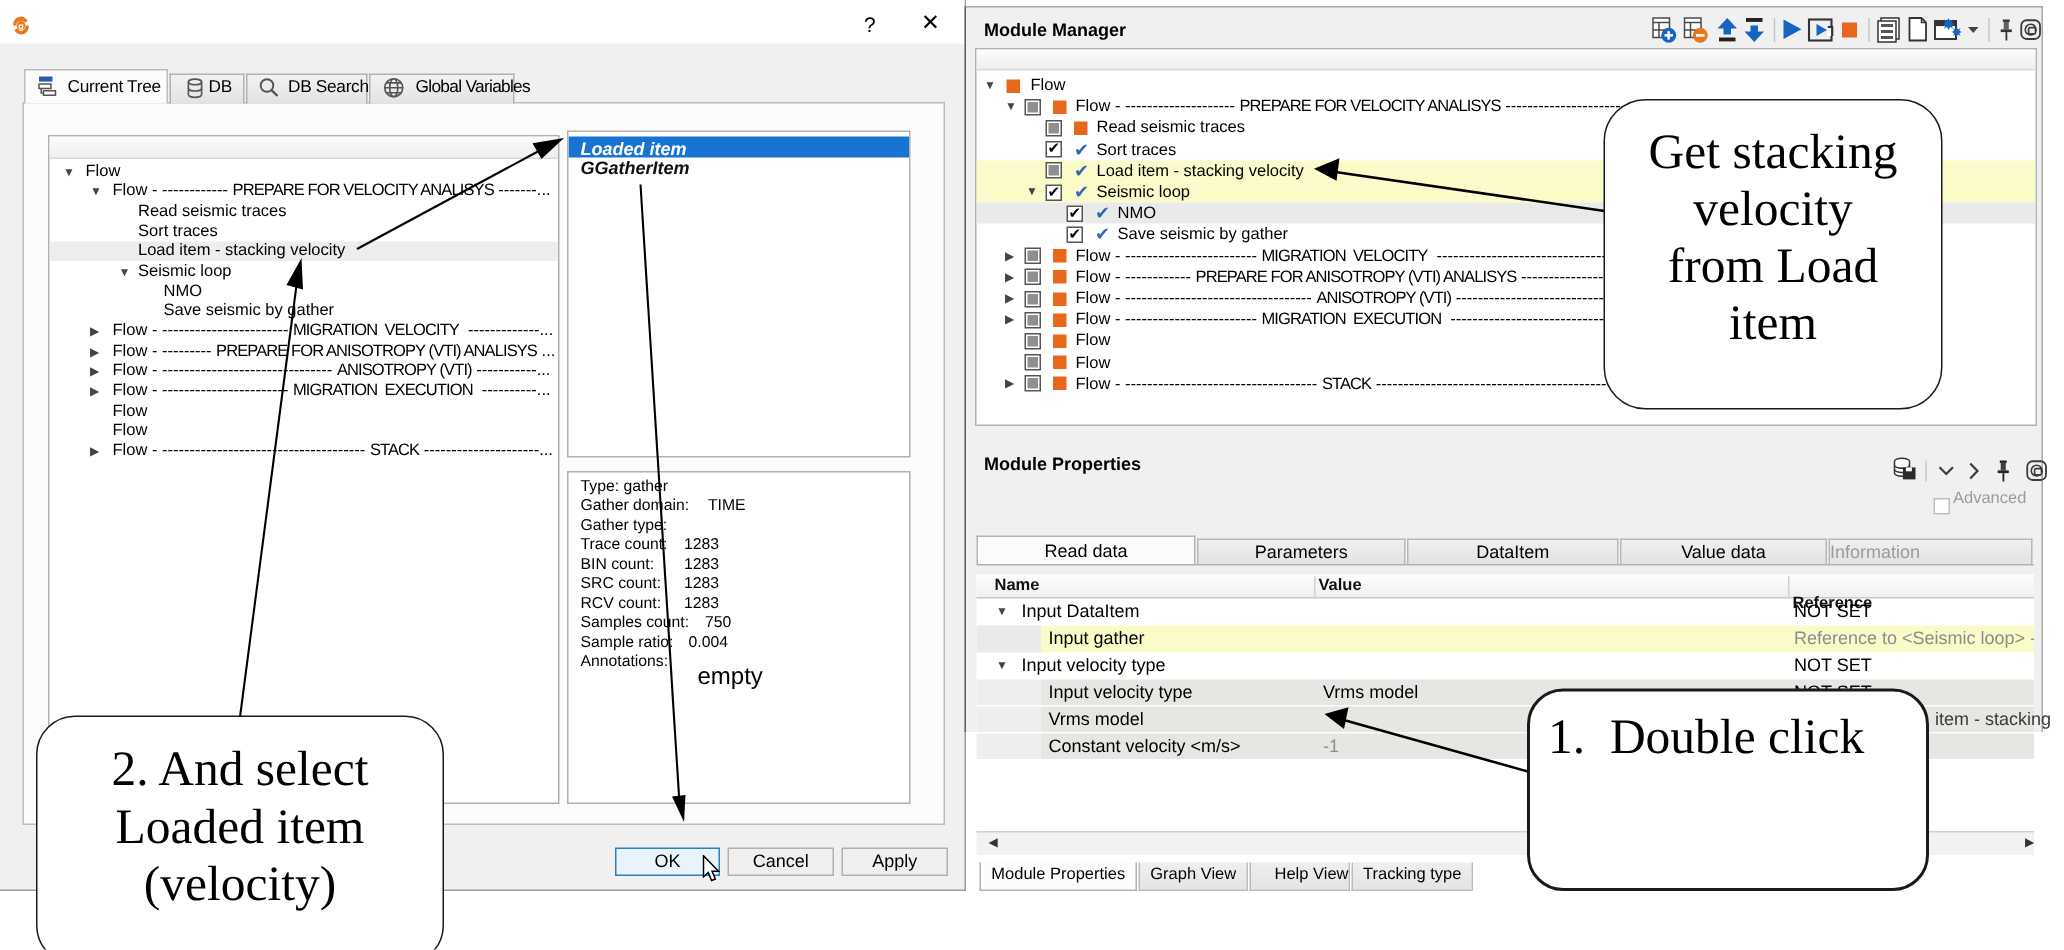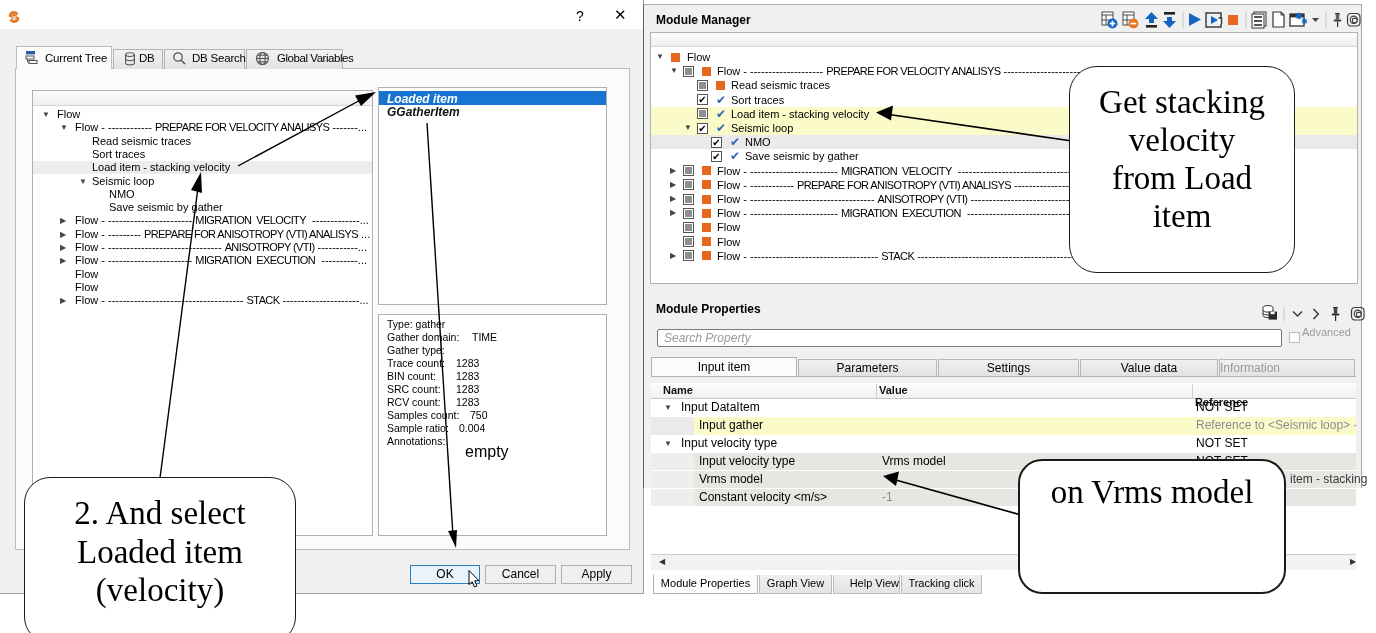--- a/index.html
+++ b/index.html
@@ -296,30 +296,27 @@
           <rect x="0.8" y="6.6" width="7.4" height="1.8" fill="#222"></rect>
           <rect x="4" y="8.4" width="1.2" height="5.6" fill="#222"></rect>
         </g>
         <g transform="translate(91,3)">
           <rect x="0.5" y="0.5" width="12.5" height="12.5" rx="3.5" fill="none" stroke="#3c3c3c" stroke-width="1.2"></rect>
           <circle cx="6.75" cy="6.75" r="3.6" fill="none" stroke="#3c3c3c" stroke-width="1.1"></circle>
           <rect x="5.4" y="5.4" width="4.6" height="4.2" rx="1" fill="#f0f0f0" stroke="#3c3c3c" stroke-width="1.1"></rect>
         </g>
       </svg>
     </div>
-  <div style="position:absolute;left:13px;top:324px;width:625px;height:18px;background:#ffffff;border:1px solid #7a7a7a;border-radius:2px;box-sizing:border-box;">
-    <div class="t" style="left:6px;top:1px;font-size:12px;font-style:italic;color:#9a9a9a;">Search Property</div>
-  </div>
   <div style="position:absolute;left:645px;top:327px;width:11px;height:11px;background:#fdfdfd;border:1px solid #bdbdbd;box-sizing:border-box;"></div>
   <div class="t" style="left:658px;top:321px;font-size:11px;color:#9b9b9b;">Advanced</div>
 
   <div id="ptabs">
-      <div style="position:absolute;left:7px;top:352px;width:146px;height:19px;box-sizing:border-box;text-align:center;font-size:12px;line-height:19px;background:#fbfbfb;border:1px solid #b2b2b2;border-bottom:none;z-index:2;color:#000;">Input item</div>
+      <div style="position:absolute;left:7px;top:352px;width:146px;height:19px;box-sizing:border-box;text-align:center;font-size:12px;line-height:19px;background:#fbfbfb;border:1px solid #b2b2b2;border-bottom:none;z-index:2;color:#000;">Read data</div>
       <div style="position:absolute;left:154px;top:354px;width:139px;height:17px;box-sizing:border-box;text-align:center;font-size:12px;line-height:17px;background:linear-gradient(#f0f0f0,#e2e2e2);border:1px solid #b8b8b8;border-bottom:none;color:#000;">Parameters</div>
-      <div style="position:absolute;left:294px;top:354px;width:141px;height:17px;box-sizing:border-box;text-align:center;font-size:12px;line-height:17px;background:linear-gradient(#f0f0f0,#e2e2e2);border:1px solid #b8b8b8;border-bottom:none;color:#000;">Settings</div>
+      <div style="position:absolute;left:294px;top:354px;width:141px;height:17px;box-sizing:border-box;text-align:center;font-size:12px;line-height:17px;background:linear-gradient(#f0f0f0,#e2e2e2);border:1px solid #b8b8b8;border-bottom:none;color:#000;">DataItem</div>
       <div style="position:absolute;left:436px;top:354px;width:138px;height:17px;box-sizing:border-box;text-align:center;font-size:12px;line-height:17px;background:linear-gradient(#f0f0f0,#e2e2e2);border:1px solid #b8b8b8;border-bottom:none;color:#000;">Value data</div>
       <div style="position:absolute;left:575px;top:354px;width:136px;height:17px;box-sizing:border-box;text-align:left;font-size:12px;line-height:17px;background:linear-gradient(#f0f0f0,#e2e2e2);border:1px solid #b8b8b8;border-bottom:none;color:#9b9b9b;">Information</div>
     </div>
 
   <div style="position:absolute;left:7px;top:371px;width:705px;height:1px;background:#b2b2b2;"></div>
   <div id="ptable" style="position:absolute;left:7px;top:378px;width:705px;height:171px;background:#ffffff;">
       <div style="position:absolute;left:0;top:0;width:705px;height:16px;background:linear-gradient(#fdfdfd,#f0f0f0);border-bottom:1px solid #c8c8c8;box-sizing:border-box;">
         <div class="t" style="left:12px;top:1px;font-size:11px;font-weight:bold;color:#111;">Name</div>
         <div class="t" style="left:228px;top:1px;font-size:11px;font-weight:bold;color:#111;">Value</div>
         <div class="t" style="left:544px;top:13px;font-size:11px;font-weight:bold;color:#111;">Reference</div>
@@ -353,21 +350,21 @@
 
   <div style="position:absolute;left:7px;top:549px;width:705px;height:15px;background:#f2f2f2;border-top:1px solid #cfcfcf;">
     <div class="t" style="left:8px;top:2px;font-size:8px;color:#333;">◀</div>
     <div class="t" style="left:699px;top:2px;font-size:8px;color:#333;">▶</div>
   </div>
 
   <div id="btabs">
       <div style="position:absolute;left:9px;top:570px;width:105px;height:19px;box-sizing:border-box;text-align:center;font-size:11px;line-height:17px;background:#fcfcfc;border:1px solid #b1b1b1;border-top:none;">Module Properties</div>
       <div style="position:absolute;left:115px;top:570px;width:73px;height:19px;box-sizing:border-box;text-align:center;font-size:11px;line-height:17px;background:linear-gradient(#efefef,#e4e4e4);border:1px solid #bbb;border-top:none;">Graph View</div>
       <div style="position:absolute;left:189px;top:570px;width:67px;height:19px;box-sizing:border-box;text-align:right;font-size:11px;line-height:17px;background:linear-gradient(#efefef,#e4e4e4);border:1px solid #bbb;border-top:none;">Help View</div>
-      <div style="position:absolute;left:257px;top:570px;width:81px;height:19px;box-sizing:border-box;text-align:center;font-size:11px;line-height:17px;background:linear-gradient(#efefef,#e4e4e4);border:1px solid #bbb;border-top:none;">Tracking click</div>
+      <div style="position:absolute;left:257px;top:570px;width:81px;height:19px;box-sizing:border-box;text-align:center;font-size:11px;line-height:17px;background:linear-gradient(#efefef,#e4e4e4);border:1px solid #bbb;border-top:none;">Tracking type</div>
     </div>
 </div>
 
 <svg id="arrows" width="1376" height="633" viewBox="0 0 1376 633" style="z-index:20;pointer-events:none;">
 
   <line x1="238" y1="166" x2="366" y2="97" stroke="#000" stroke-width="1.4"></line>
   <polygon points="376,92 355,95.5 361,106" fill="#000"></polygon>
 
   <line x1="160" y1="478" x2="199" y2="180" stroke="#000" stroke-width="1.4"></line>
   <polygon points="201,172 191,190 202,193" fill="#000"></polygon>
@@ -378,18 +375,18 @@
   <line x1="1072" y1="141" x2="889" y2="114.5" stroke="#000" stroke-width="1.7"></line>
   <polygon points="876,112.5 893,105.5 891,120.5" fill="#000"></polygon>
 
   <line x1="1021" y1="515" x2="894" y2="479.5" stroke="#000" stroke-width="1.7"></line>
   <polygon points="883,476 899,471.5 896,486" fill="#000"></polygon>
 </svg>
 
 <div class="callout" id="c3" style="left:1069px;top:66px;width:224px;height:189px;border-radius:28px;font-size:33px;line-height:38px;padding-top:16px;">Get stacking<br>velocity<br>from Load<br>item</div>
 <div class="callout" id="c2" style="left:24px;top:477px;width:270px;height:148px;border-radius:26px;font-size:33px;line-height:38.5px;padding-top:16px;">2. And select<br>Loaded item<br>(velocity)</div>
 <div class="callout" id="c1" style="left:1018px;top:459px;width:264px;height:121px;border-radius:24px;font-size:33px;line-height:43px;padding-top:10px;border-width:2.5px;">
-    <span style="display:block;">on Vrms model</span>
+    <span style="display:block;text-align:left;padding-left:12px;">1.&nbsp; Double click</span>
   </div>
 
 <svg width="12" height="19" style="left:468px;top:570px;z-index:40;" viewBox="0 0 12 19">
   <path d="M1 0.5 L1 14.6 L4.2 11.7 L6.4 17 L8.9 16 L6.7 10.8 L11 10.8 Z" fill="#ffffff" stroke="#000" stroke-width="1"></path>
 </svg>
 
 </body></html>

